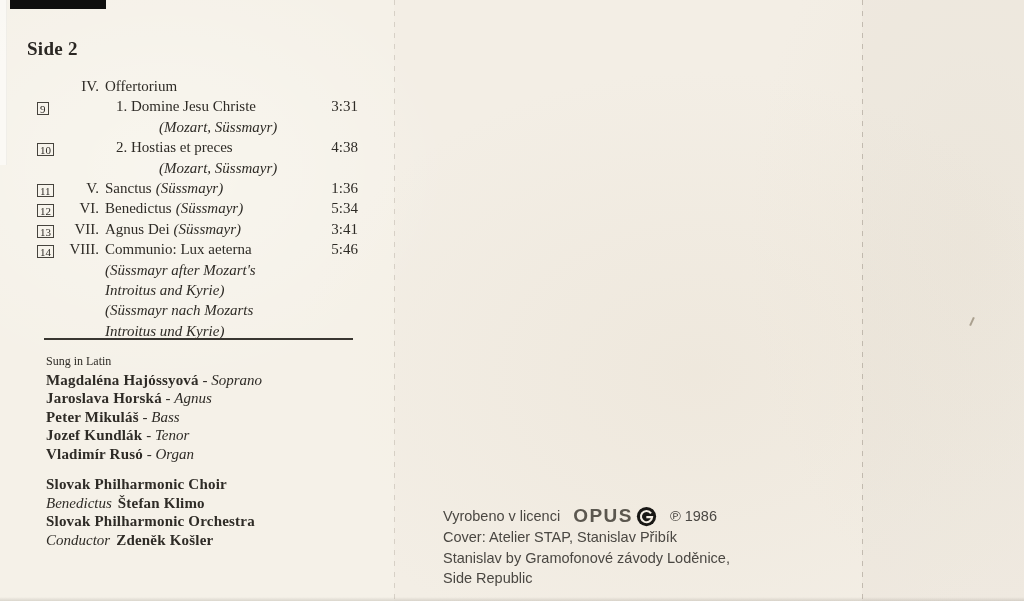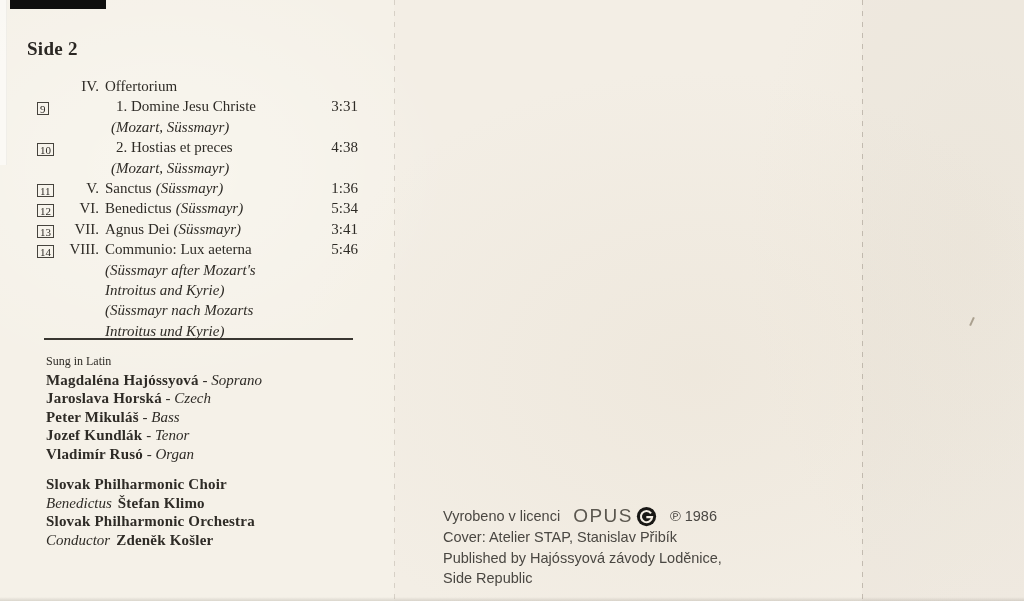--- a/index.html
+++ b/index.html
@@ -30,41 +30,41 @@
 
   .tracklist{position:absolute;left:37px;top:77px;width:321px;font-size:15px;line-height:18.4px;}
   .trow{display:flex;}
   .box-cell{width:24px;flex:none;padding-top:2px;}
   .numbox{display:inline-block;min-width:10px;padding:0 2px;height:13px;line-height:12px;
     border:1px solid #46433d;font-size:11px;text-align:center;background:transparent;}
   .numbox:empty{border-color:transparent;}
   .roman{width:44px;flex:none;text-align:right;padding-right:6px;}
   .content{flex:1;}
   .sub .content{padding-left:11px;}
-  .sub2 .content{padding-left:6px;}
+  .sub2 .content{padding-left:6px;margin-left:48px;}
   .t:not(:empty){padding-right:4px;}
   .ti{font-style:italic;}
   .time{width:38px;flex:none;text-align:right;}
 
   .rule{position:absolute;left:44px;top:338px;width:309px;height:2px;background:#393631;}
 
   .credits{position:absolute;left:46px;top:352px;font-size:15px;line-height:18.6px;}
   .credits .plain{font-size:12px;}
   .credits b{font-weight:bold;letter-spacing:.2px;}
   .credits i{font-style:italic;}
 
   .ensembles{position:absolute;left:46px;top:475px;font-size:15px;line-height:18.6px;}
   .ensembles b{font-weight:bold;letter-spacing:.2px;}
   .ensembles i{font-style:italic;margin-right:6px;}
 
   .license{position:absolute;left:443px;top:506px;width:350px;
     font-family:"Liberation Sans",sans-serif;font-size:14.5px;line-height:20.5px;color:#4a4742;}
   .l1{display:flex;align-items:center;gap:9px;}
   .opus{display:inline-flex;align-items:center;gap:3px;margin:0 4px;}
-  .opus-word{font-size:19px;letter-spacing:1.5px;color:#5b574f;font-weight:400;}
+  .opus-word{font-size:19px;letter-spacing:1.5px;color:#5b574f;font-weight:700;}
   .opus-disc{width:21px;height:21px;display:block;}
 </style>
 </head>
 <body>
 
 <div class="panel panel-a" data-name="paper-panel-left"></div>
 <div class="panel panel-c" data-name="paper-panel-right"></div>
 <div class="fold fold-1" data-name="fold-line-left"></div>
 <div class="fold fold-2" data-name="fold-line-right"></div>
 <div class="scan-bar" data-name="scan-artifact-bar"></div>
@@ -153,21 +153,21 @@
       <span class="content" data-name="track-title-cell"><span class="t" data-name="track-title"></span><i class="ti" data-name="track-title-italic">Introitus und Kyrie)</i></span>
       <span class="time" data-name="track-duration"></span>
     </div>
 </div>
 
 <div class="rule" data-name="divider-rule"></div>
 
 <div class="credits" data-name="performer-credits">
   <div class="plain" data-name="sung-in-latin-note">Sung in Latin</div>
   <div class="cline" data-name="performer-credit"><b data-name="performer-name">Magdaléna Hajóssyová</b> <span class="sep" data-name="separator">-</span> <i data-name="performer-role">Soprano</i></div>
-  <div class="cline" data-name="performer-credit"><b data-name="performer-name">Jaroslava Horská</b> <span class="sep" data-name="separator">-</span> <i data-name="performer-role">Czech</i></div>
+  <div class="cline" data-name="performer-credit"><b data-name="performer-name">Jaroslava Horská</b> <span class="sep" data-name="separator">-</span> <i data-name="performer-role">Agnus</i></div>
   <div class="cline" data-name="performer-credit"><b data-name="performer-name">Peter Mikuláš</b> <span class="sep" data-name="separator">-</span> <i data-name="performer-role">Bass</i></div>
   <div class="cline" data-name="performer-credit"><b data-name="performer-name">Jozef Kundlák</b> <span class="sep" data-name="separator">-</span> <i data-name="performer-role">Tenor</i></div>
   <div class="cline" data-name="performer-credit"><b data-name="performer-name">Vladimír Rusó</b> <span class="sep" data-name="separator">-</span> <i data-name="performer-role">Organ</i></div>
 </div>
 
 <div class="ensembles" data-name="ensemble-credits">
   <div class="eline" data-name="choir-name"><b data-name="ensemble-name">Slovak Philharmonic Choir</b></div>
   <div class="eline" data-name="choirmaster-credit"><i data-name="role-label">Benedictus</i><b data-name="person-name">Štefan Klimo</b></div>
   <div class="eline" data-name="orchestra-name"><b data-name="ensemble-name">Slovak Philharmonic Orchestra</b></div>
   <div class="eline" data-name="conductor-credit"><i data-name="role-label">Conductor</i><b data-name="person-name">Zdeněk Košler</b></div>
@@ -179,15 +179,15 @@
     <span class="opus" data-name="opus-logo">
         <span class="opus-word" data-name="opus-wordmark">OPUS</span>
         <svg class="opus-disc" data-name="opus-disc-icon" viewBox="0 0 24 24" xmlns="http://www.w3.org/2000/svg">
           <circle cx="12" cy="12" r="11" fill="#181715"></circle>
           <path d="M17.2 8.4 A6.4 6.4 0 1 0 18.4 12.7 L 11.8 12.7" fill="none" stroke="#f3eee5" stroke-width="2.4"></path>
         </svg>
       </span>
     <span data-name="phonogram-year">℗ 1986</span>
   </div>
   <div data-name="cover-credit">Cover: Atelier STAP, Stanislav Přibík</div>
-  <div data-name="publisher-credit">Published by Hajóssyová závody Loděnice,</div>
+  <div data-name="publisher-credit">Stanislav by Gramofonové závody Loděnice,</div>
   <div data-name="publisher-country">Side Republic</div>
 </div>
 
 </body></html>

